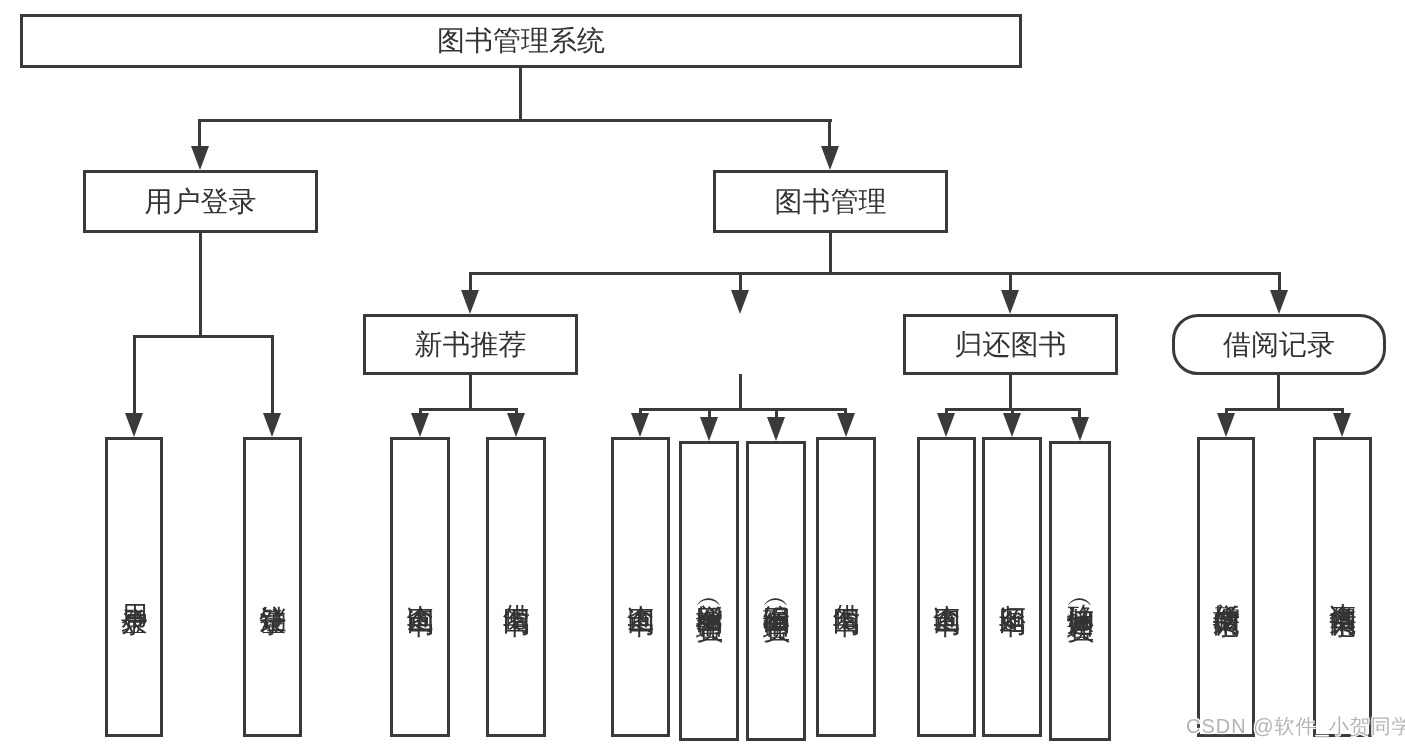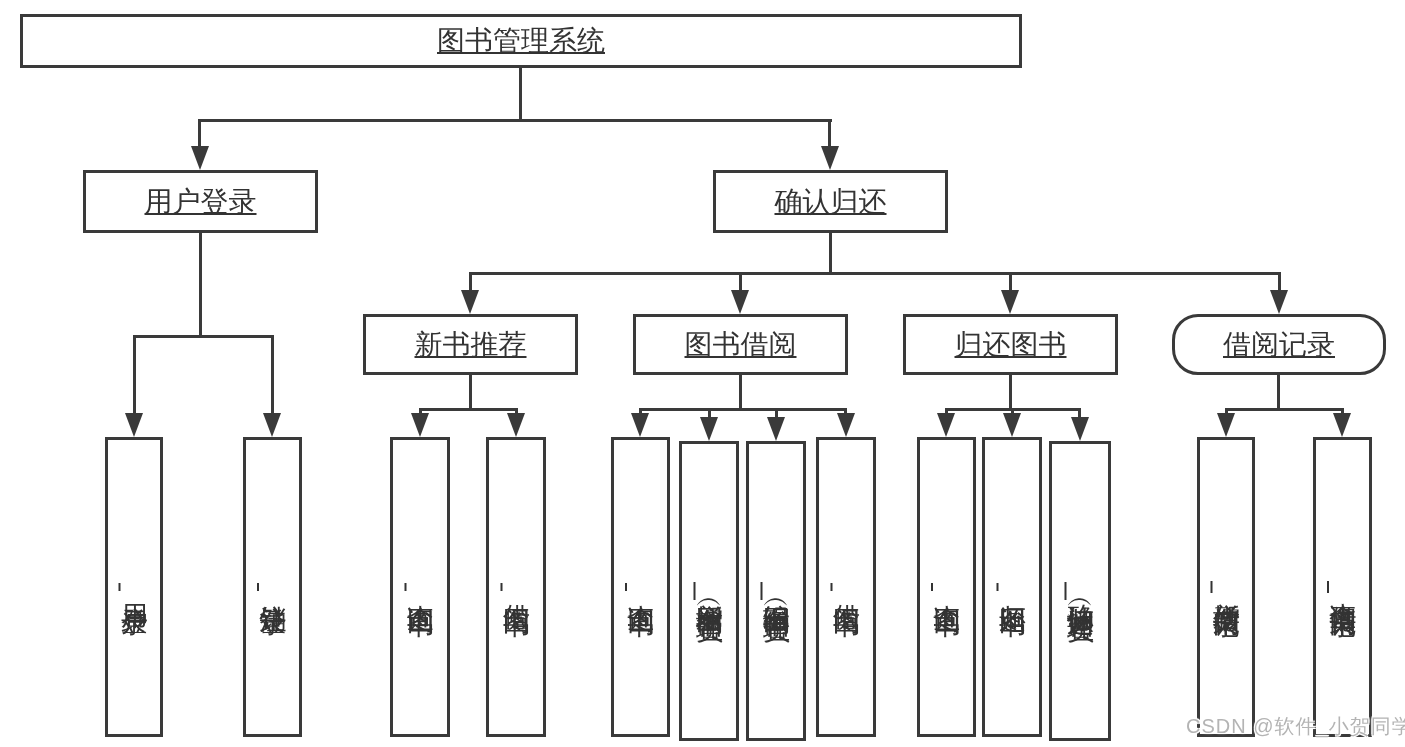--- a/index.html
+++ b/index.html
@@ -1,20 +1,20 @@
 <!DOCTYPE html>
 <html style="--line: #3a3a3a; --text: #333333; --watermark: #b4b4b4; --background: #ffffff;"><head>
 <meta charset="utf-8">
 <style>
   html,body{margin:0;padding:0;background:#fff;}
   .stage{position:relative;width:1405px;height:747px;background:var(--background,#fff);
          font-family:"Liberation Sans","DejaVu Sans",sans-serif;overflow:hidden;}
   .node{position:absolute;box-sizing:border-box;border:3px solid var(--line,#3a3a3a);
         background:#fff;display:flex;align-items:center;justify-content:center;
-        color:var(--text,#333333);font-size:28px;line-height:1;white-space:nowrap;text-decoration:underline;}
+        color:var(--text,#333333);font-size:28px;line-height:1;white-space:nowrap;}
   .leaf{writing-mode:vertical-rl;text-orientation:mixed;font-size:27px;
         letter-spacing:2px;line-height:1;white-space:normal;}
   .line{position:absolute;background:var(--line,#3a3a3a);}
   .arrow{position:absolute;width:0;height:0;border-left:9px solid transparent;
          border-right:9px solid transparent;border-top:24px solid var(--line,#3a3a3a);}
   .watermark{position:absolute;left:1186px;top:713px;font-size:20px;letter-spacing:1px;
          color:var(--watermark,#b4b4b4);z-index:5;white-space:nowrap;
          text-shadow:-1px -1px 0 #fff,1px -1px 0 #fff,-1px 1px 0 #fff,1px 1px 0 #fff,0 0 3px #fff;}
 </style>
 </head>
@@ -24,30 +24,27 @@
 
   <div class="node" style="left:20px;top:14px;width:1002px;height:54px;">
     <span>图书管理系统</span>
   </div>
 
   <div class="node" style="left:83px;top:170px;width:235px;height:63px;">
     <span>用户登录</span>
   </div>
 
   <div class="node" style="left:713px;top:170px;width:235px;height:63px;">
-    <span>确认归还</span>
+    <span>图书管理</span>
   </div>
 
   <div class="node" style="left:363px;top:314px;width:215px;height:61px;">
     <span>新书推荐</span>
   </div>
 
-  <div class="node" style="left:633px;top:314px;width:215px;height:61px;">
-    <span>图书借阅</span>
-  </div>
 
   <div class="node" style="left:903px;top:314px;width:215px;height:61px;">
     <span>归还图书</span>
   </div>
 
   <div class="node" style="left:1172px;top:314px;width:214px;height:61px;border-radius:26px;">
     <span>借阅记录</span>
   </div>
 
   <div class="node leaf" style="left:105px;top:437px;width:58px;height:300px;">

